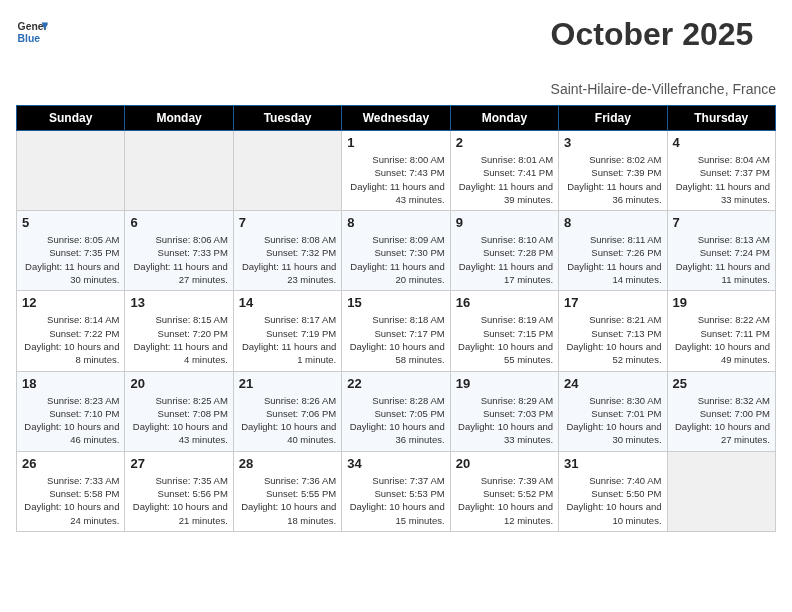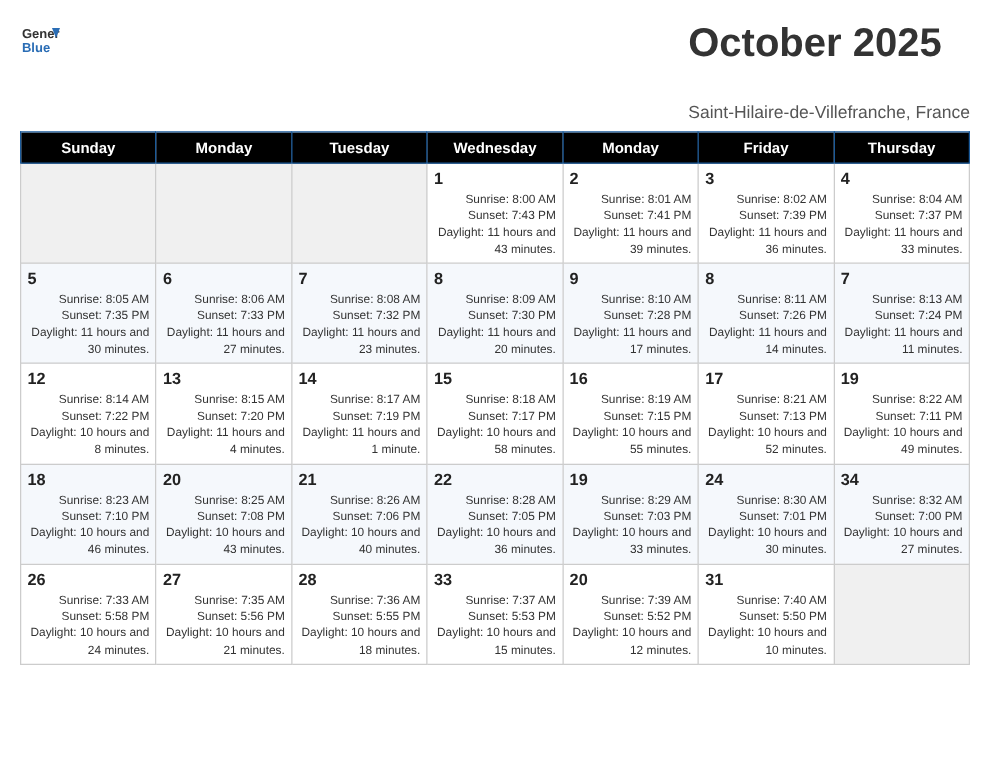--- a/index.html
+++ b/index.html
@@ -211,39 +211,39 @@
         </td>
         <td>
           <div class="day-number">19</div>
           <div class="day-info">Sunrise: 8:29 AM<br>Sunset: 7:03 PM<br>Daylight: 10 hours and 33 minutes.</div>
         </td>
         <td>
           <div class="day-number">24</div>
           <div class="day-info">Sunrise: 8:30 AM<br>Sunset: 7:01 PM<br>Daylight: 10 hours and 30 minutes.</div>
         </td>
         <td>
-          <div class="day-number">34</div>
+          <div class="day-number">25</div>
           <div class="day-info">Sunrise: 8:32 AM<br>Sunset: 7:00 PM<br>Daylight: 10 hours and 27 minutes.</div>
         </td>
       </tr>
       <tr>
         <td>
           <div class="day-number">26</div>
           <div class="day-info">Sunrise: 7:33 AM<br>Sunset: 5:58 PM<br>Daylight: 10 hours and 24 minutes.</div>
         </td>
         <td>
           <div class="day-number">27</div>
           <div class="day-info">Sunrise: 7:35 AM<br>Sunset: 5:56 PM<br>Daylight: 10 hours and 21 minutes.</div>
         </td>
         <td>
           <div class="day-number">28</div>
           <div class="day-info">Sunrise: 7:36 AM<br>Sunset: 5:55 PM<br>Daylight: 10 hours and 18 minutes.</div>
         </td>
         <td>
-          <div class="day-number">33</div>
+          <div class="day-number">34</div>
           <div class="day-info">Sunrise: 7:37 AM<br>Sunset: 5:53 PM<br>Daylight: 10 hours and 15 minutes.</div>
         </td>
         <td>
           <div class="day-number">20</div>
           <div class="day-info">Sunrise: 7:39 AM<br>Sunset: 5:52 PM<br>Daylight: 10 hours and 12 minutes.</div>
         </td>
         <td>
           <div class="day-number">31</div>
           <div class="day-info">Sunrise: 7:40 AM<br>Sunset: 5:50 PM<br>Daylight: 10 hours and 10 minutes.</div>
         </td>

